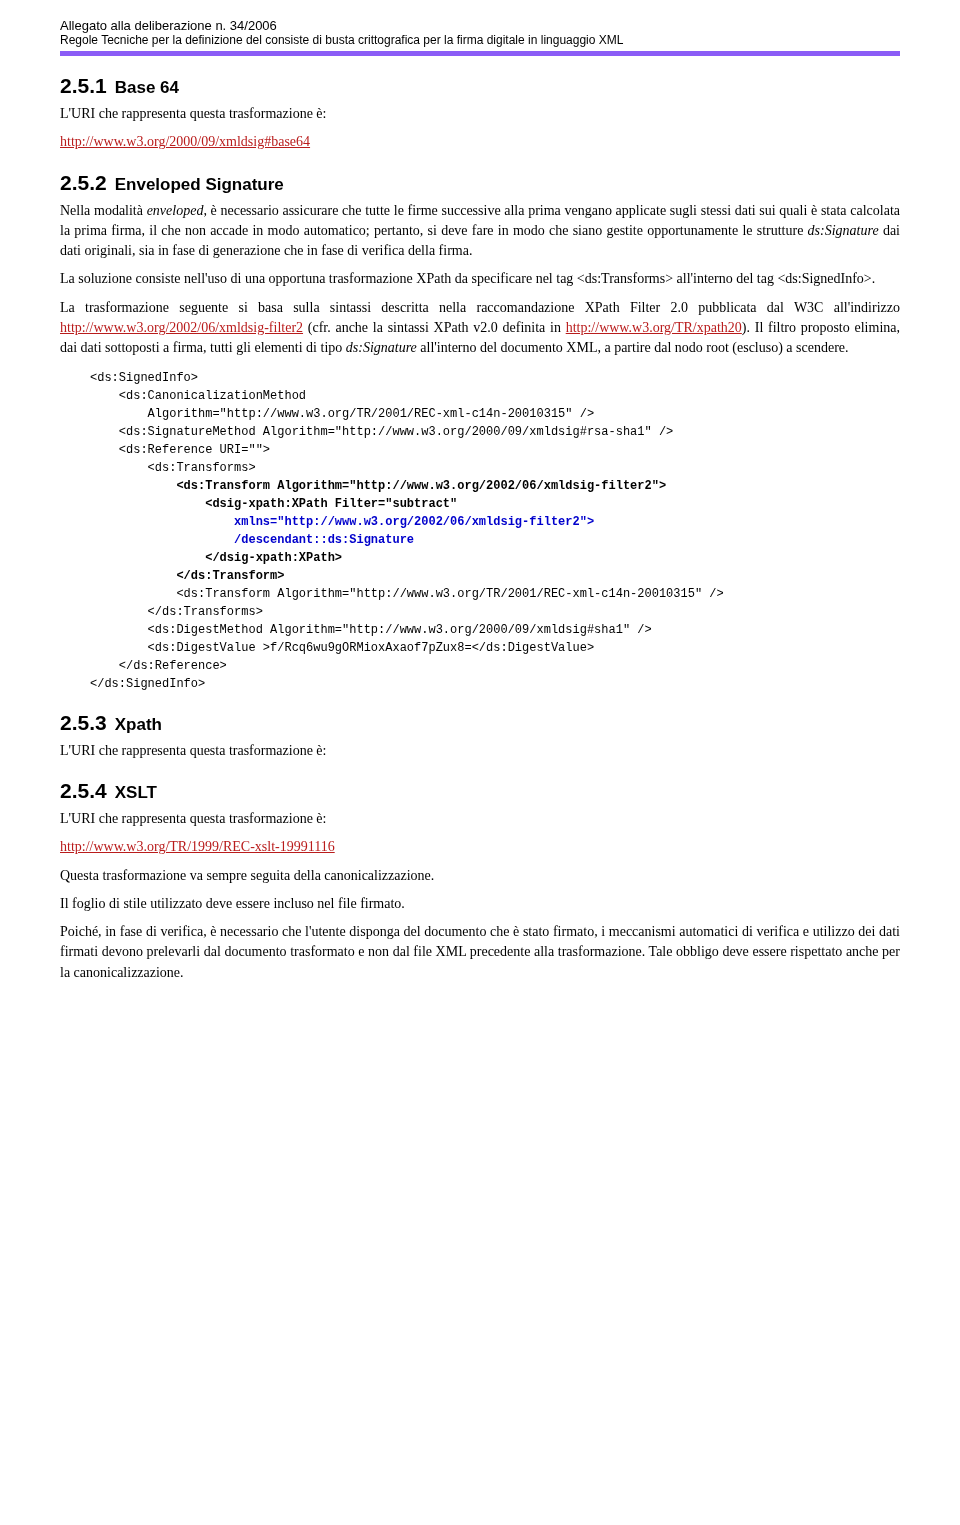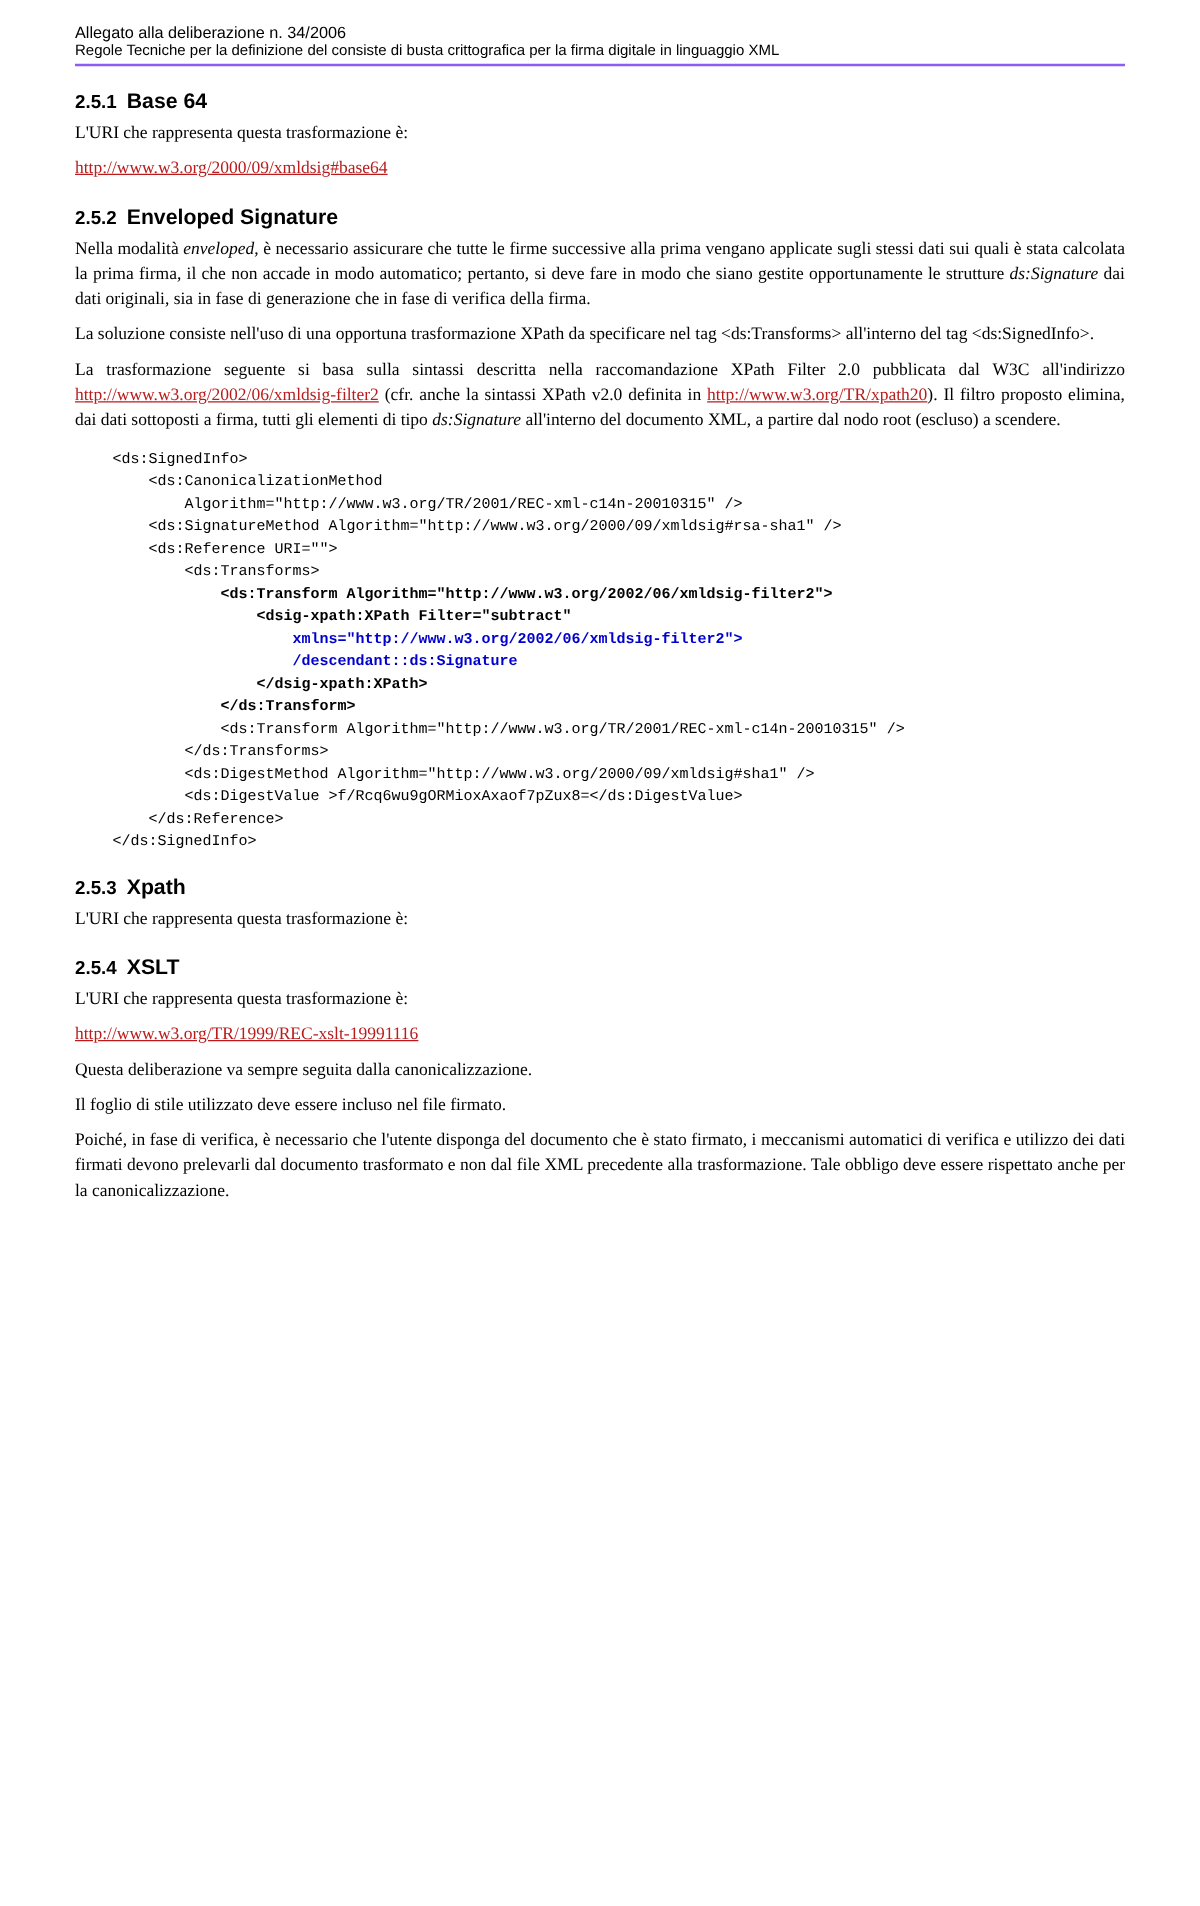--- a/index.html
+++ b/index.html
@@ -12,21 +12,21 @@
       min-height: 1525px;
       padding: 0;
     }
     .page {
       width: 960px;
       min-height: 1525px;
       padding: 18px 60px 40px 60px;
       position: relative;
     }
     .header-area {
-      border-bottom: 2px solid #8b5cf6;
+      border-bottom: 5px solid #8b5cf6;
       padding-bottom: 4px;
       margin-bottom: 14px;
     }
     .header-line1 {
       font-size: 13px;
       font-family: Arial, sans-serif;
     }
     .header-line2 {
       font-size: 12px;
       font-family: Arial, sans-serif;
@@ -68,21 +68,21 @@
     .section-heading {
       display: flex;
       align-items: baseline;
       gap: 8px;
       margin-top: 18px;
       margin-bottom: 6px;
     }
     .section-num {
       font-weight: bold;
       font-family: Arial, sans-serif;
-      font-size: 15px;
+      font-size: 21px;
       text-align: right;
     }
     .section-title {
       font-weight: bold;
       font-family: Arial, sans-serif;
       font-size: 17px;
     }
     .italic { font-style: italic; }
   </style>
 </head>
@@ -146,21 +146,21 @@
   <p>L'URI che rappresenta questa trasformazione è:</p>
 
   <div class="section-heading">
     <span class="section-num">2.5.4</span>
     <span class="section-title">XSLT</span>
   </div>
   <p>L'URI che rappresenta questa trasformazione è:</p>
   <p>
     <a href="#">http://www.w3.org/TR/1999/REC-xslt-19991116</a>
   </p>
-  <p>Questa deliberazione va sempre seguita dalla canonicalizzazione.</p>
+  <p>Questa trasformazione va sempre seguita della canonicalizzazione.</p>
   <p>Il foglio di stile utilizzato deve essere incluso nel file firmato.</p>
   <p>Poiché, in fase di verifica, è necessario che l'utente disponga del documento che è stato firmato, i meccanismi automatici di verifica e utilizzo dei dati firmati devono prelevarli dal documento trasformato e non dal file XML precedente alla trasformazione. Tale obbligo deve essere rispettato anche per la canonicalizzazione.</p>
 
 
 </div>
 
 <style>
 .code-block .bold-line {
   font-weight: bold;
 }

